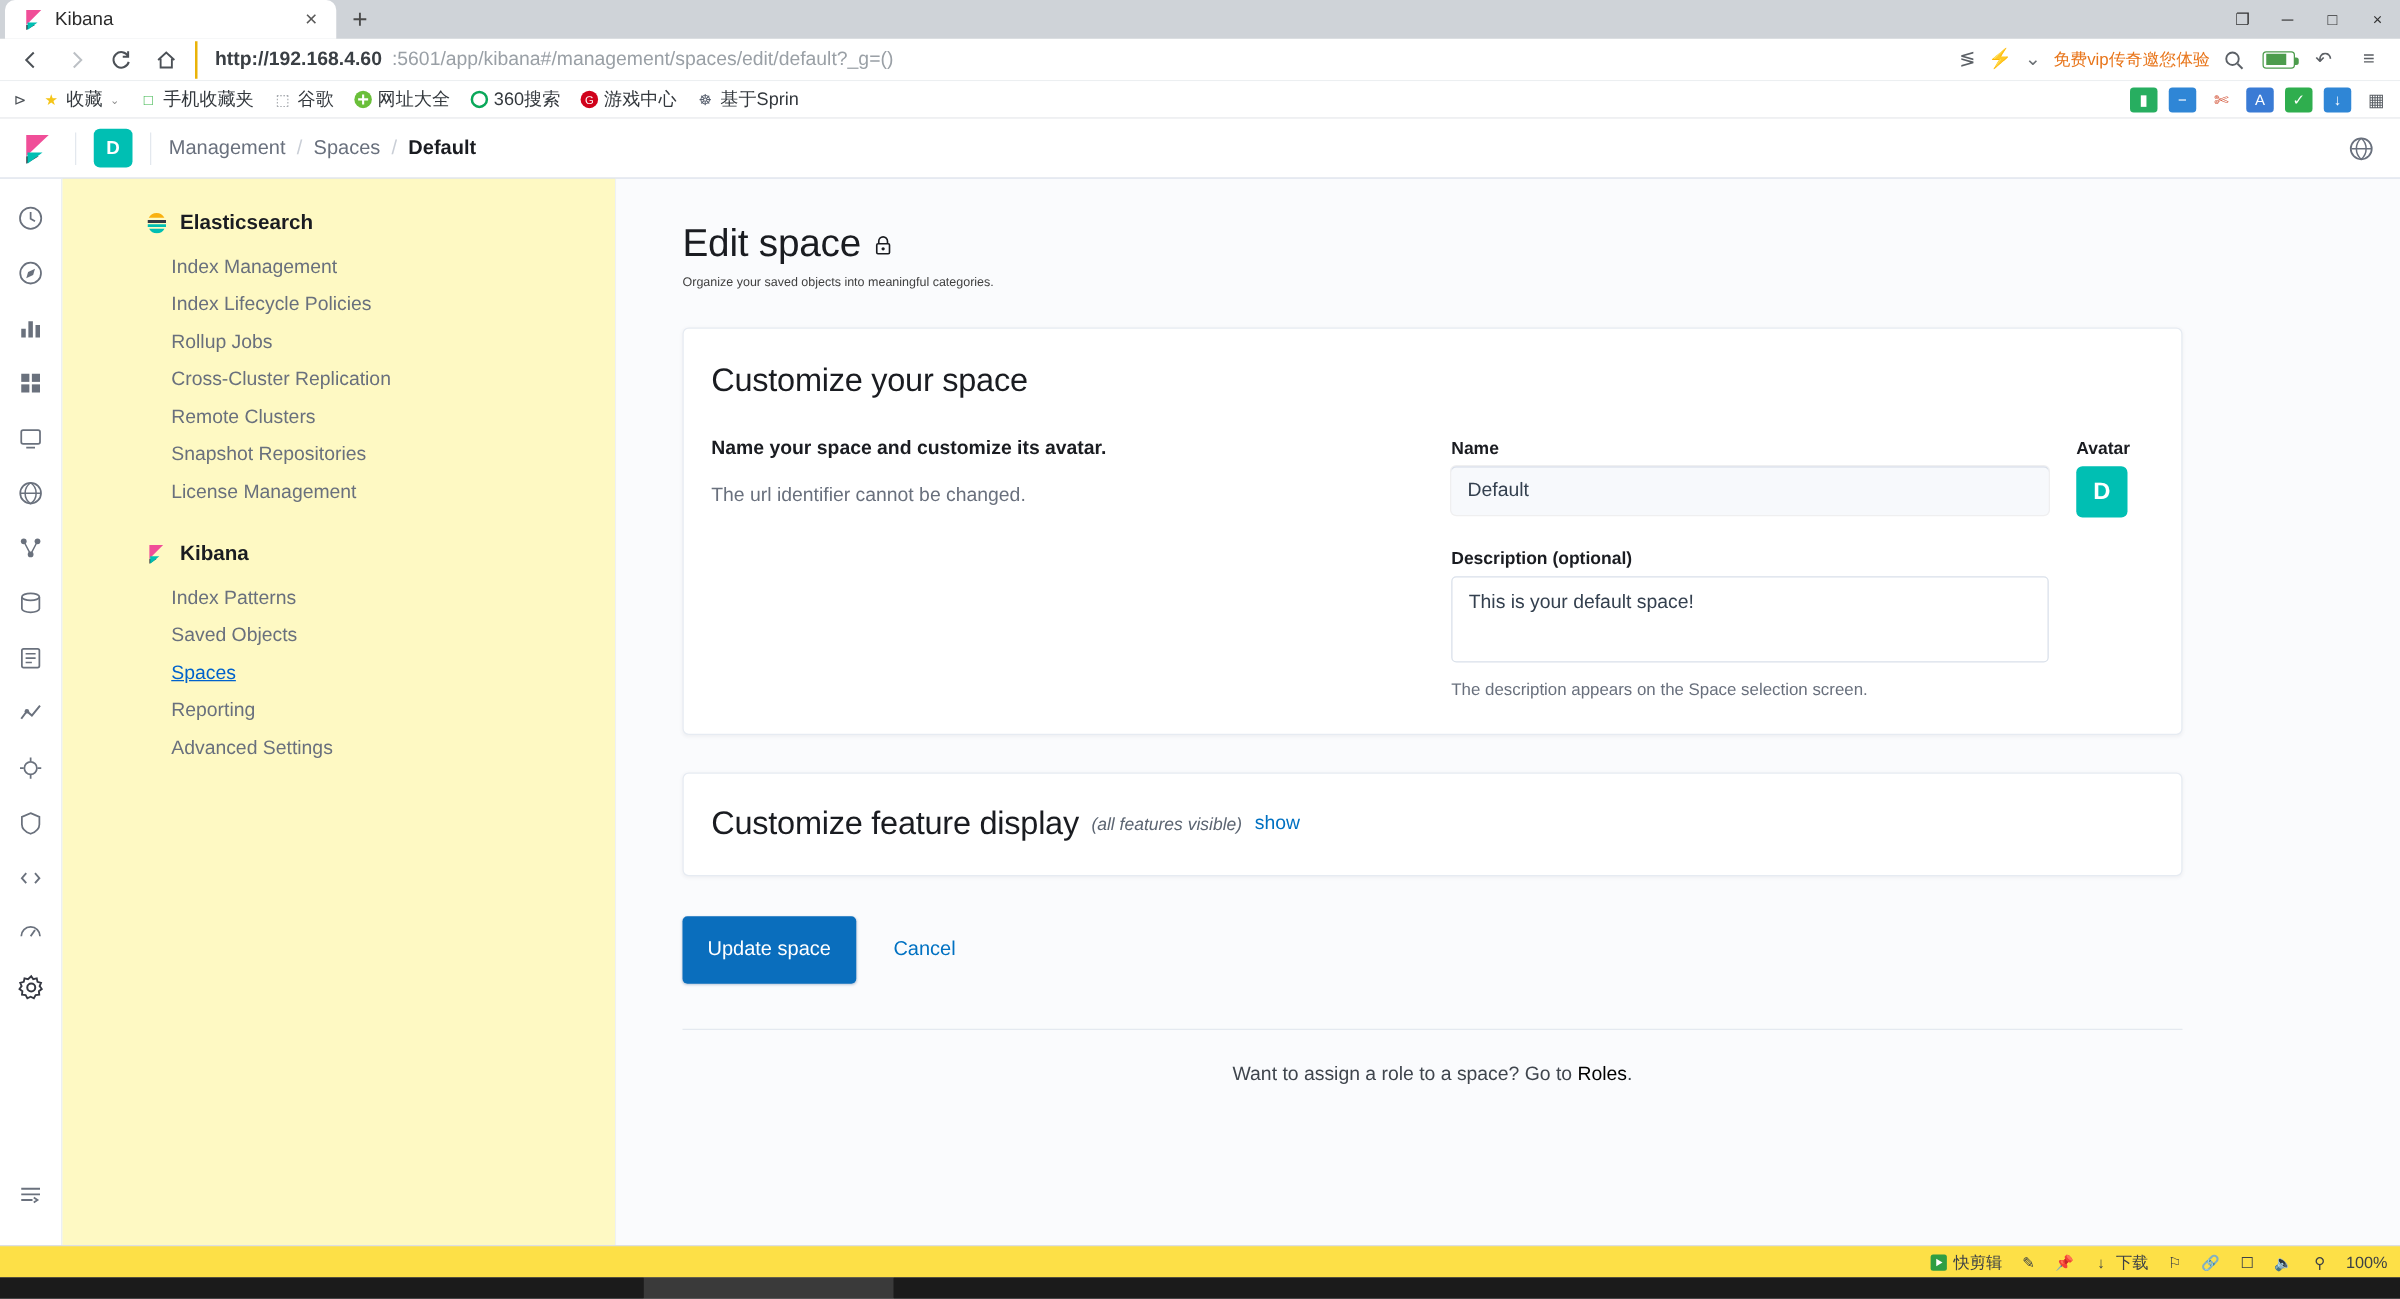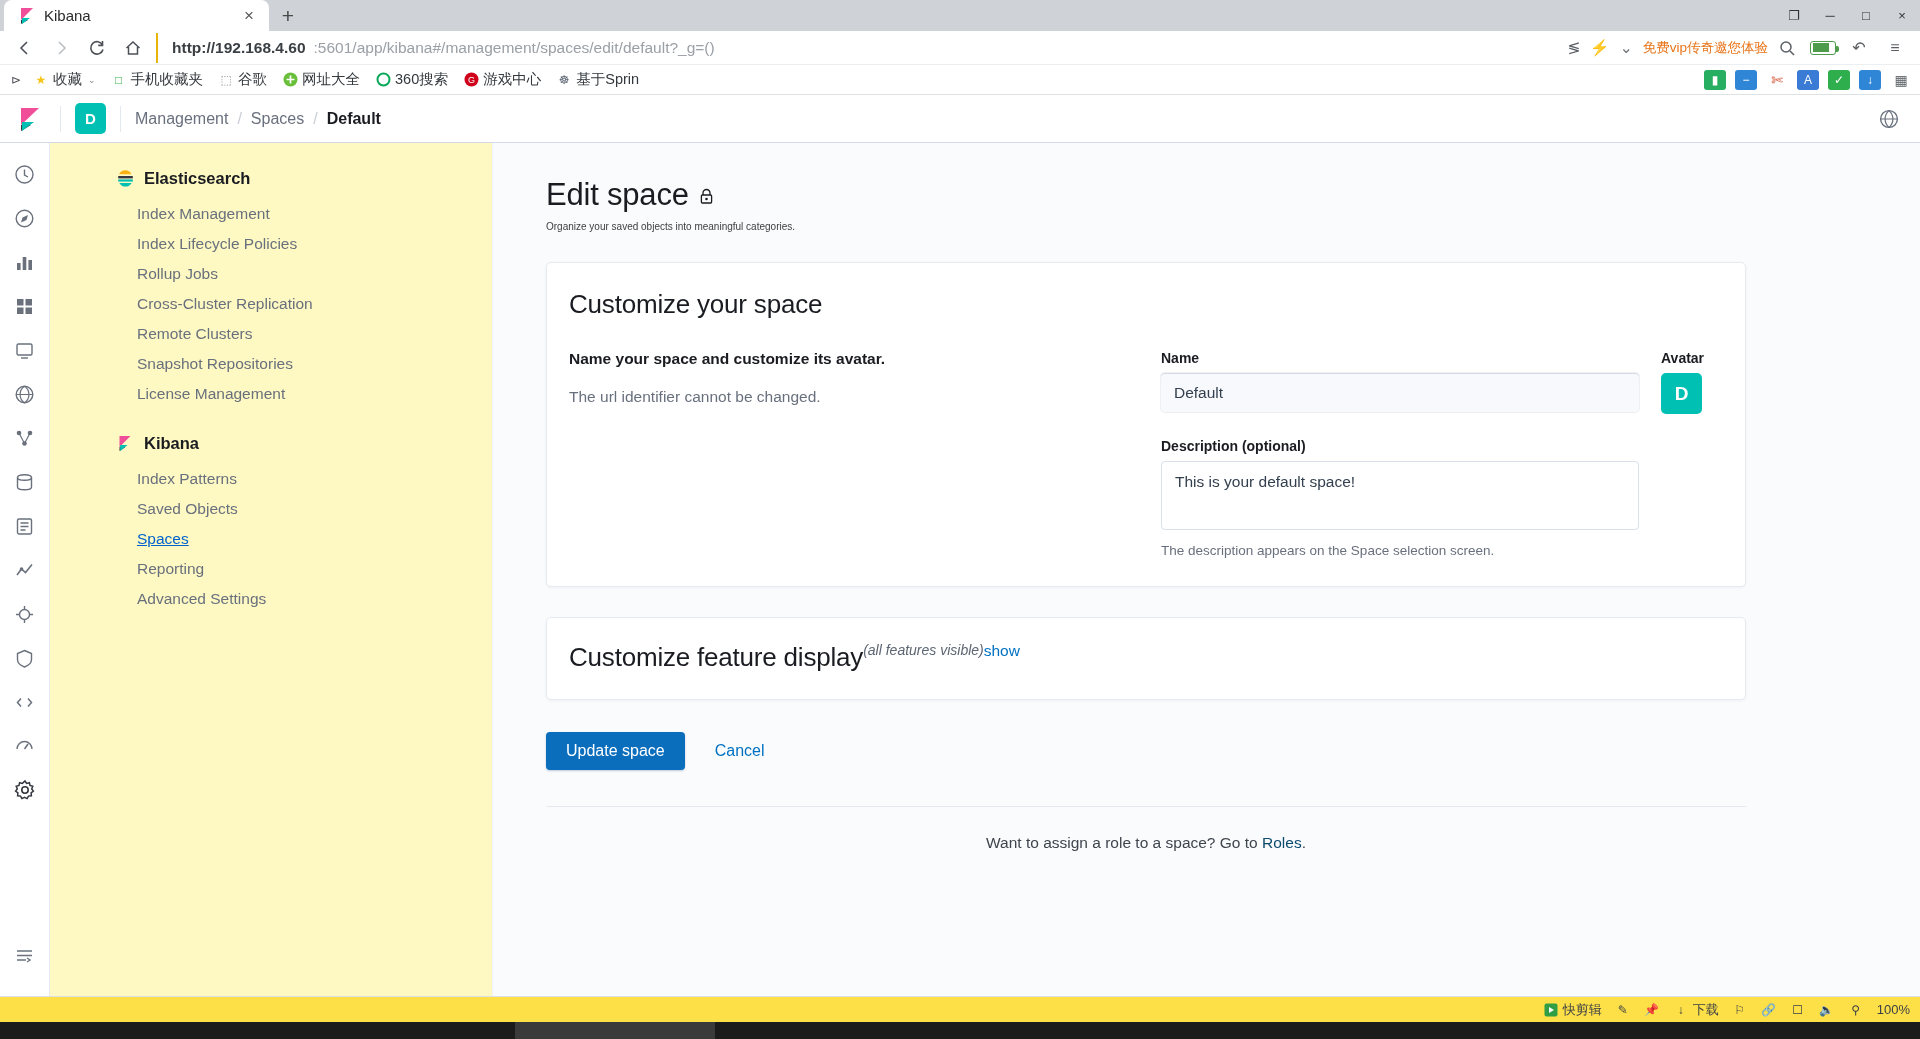--- a/index.html
+++ b/index.html
@@ -145,36 +145,36 @@
   }
   .fhelp { font-size: 13.5px; color: #69707d; margin-top: 9px; }
   .avatar-col { width: 62px; flex: 0 0 62px; }
   .avatar-lbl { font-size: 14px; font-weight: bold; color: #1a1c21; margin-bottom: 7px; }
   .avatar-box {
     width: 41px; height: 41px; border-radius: 5px; background: #00bfb3; color: #fff;
     display: flex; align-items: center; justify-content: center; font-size: 19px; font-weight: bold;
   }
   .field-gap { margin-top: 26px; }
 
-  .feature-panel { padding: 24px 22px 26px 22px; display: flex; align-items: flex-start; }
+  .feature-panel { padding: 24px 22px 26px 22px; display: flex; align-items: center; gap: 10px; }
   .feat-note { font-size: 14px; color: #5c6572; font-style: italic; }
   .feat-show { font-size: 15.5px; color: #0071c2; }
 
   .actions { display: flex; align-items: center; gap: 30px; margin-top: 32px; }
   .btn-primary {
     background: #0a6ebd; color: #fff; border: none; border-radius: 4px;
-    padding: 0 20px; height: 38px; font-size: 16px; font-family: "Liberation Sans", sans-serif;
+    padding: 0 20px; height: 54px; font-size: 16px; font-family: "Liberation Sans", sans-serif;
     box-shadow: 0 1px 2px rgba(10,60,120,.25);
   }
   .btn-link { background: none; border: none; color: #0071c2; font-size: 16px;
     font-family: "Liberation Sans", sans-serif; }
 
   .divider { height: 1px; background: #e4e9f0; margin-top: 36px; }
   .footer-note { text-align: center; font-size: 15.5px; color: #3f454d; margin-top: 27px; }
-  .footer-note a { color: #0c4a6e; text-decoration: none; }
+  .footer-note a { color: #000000; text-decoration: none; }
 
   
   .taskbar {
     height: 26px; flex: 0 0 26px; background: #fde047; border-top: 1px solid #dcdfe3;
     display: flex; align-items: center; justify-content: flex-end; padding: 0 10px; gap: 13px;
     font-size: 13px; color: #3c4046;
   }
   .tb-item { display: flex; align-items: center; gap: 4px; white-space: nowrap; }
   .tb-ico { width: 16px; height: 15px; display: flex; align-items: center; justify-content: center; font-size: 12px; }
   .sysbar { height: 17px; flex: 0 0 17px; background: #1b1b1b; display: flex; }

